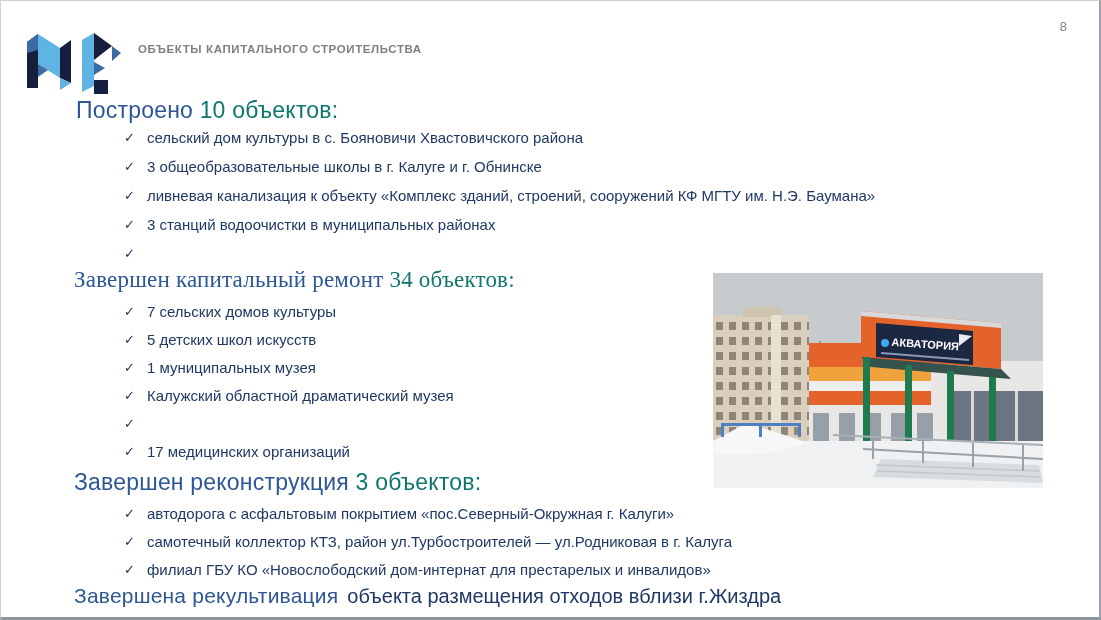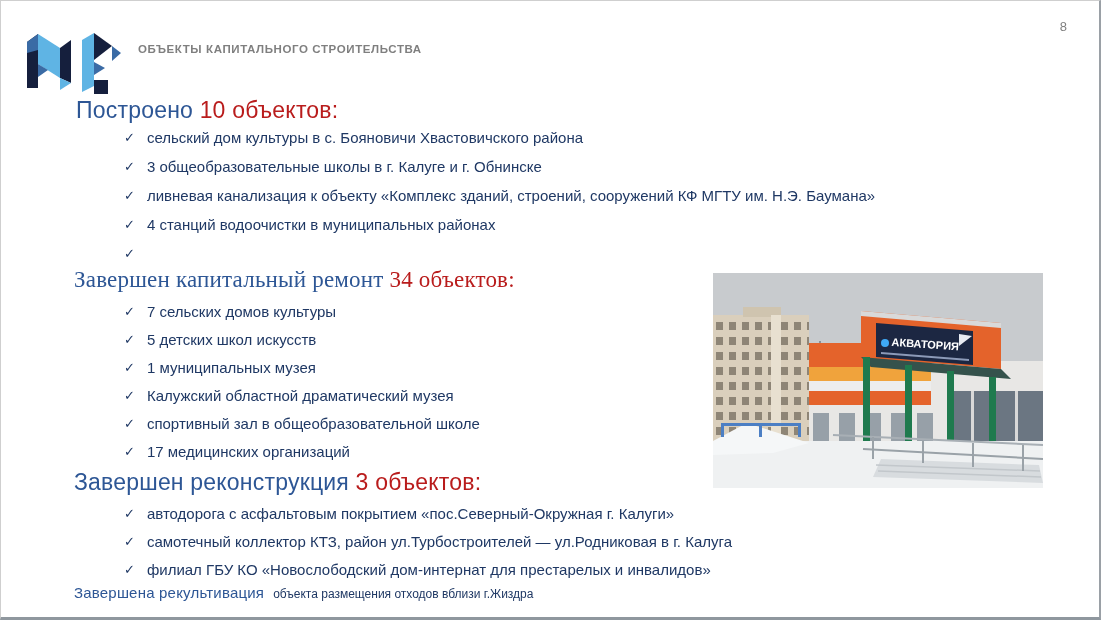--- a/index.html
+++ b/index.html
@@ -9,37 +9,37 @@
     border-top:1px solid #cfcfcf;border-left:1px solid #cfcfcf;
     border-right:2px solid #9aa0a6;border-bottom:3px solid #8f979e;
     font-family:"Liberation Sans",sans-serif;
   }
   .logo{position:absolute;left:25px;top:27px;width:95px;height:72px;}
   .brand{position:absolute;left:137px;top:42px;font-size:11.5px;font-weight:bold;
          color:#7f7f7f;letter-spacing:.6px;}
   .pagenum{position:absolute;top:18px;right:32px;font-size:13px;color:#808080;}
 
   .section-title{position:absolute;font-size:23px;color:#2d5695;letter-spacing:.2px;white-space:nowrap;}
-  .accent{color:#b91c1c;}
+  .accent{color:#0f766e;}
   .bullets{position:absolute;list-style:none;margin:0;padding:0;}
   .bullets li{display:flex;align-items:center;font-size:15px;color:#1f3864;white-space:nowrap;}
   .h29 li{height:29px;}
   .h28 li{height:28px;}
   .check{color:#1f3864;margin-right:12px;font-size:13px;flex:0 0 auto;}
 
   #title-1{left:75px;top:96px;}
   #list-1{left:123px;top:122px;}
   #title-2{left:73px;top:266px;font-family:Liberation Serif, serif;}
   #list-2{left:123px;top:296px;}
   #title-3{left:73px;top:468px;}
   #list-3{left:123px;top:498px;}
 
   .footer-line{position:absolute;left:73px;top:583px;display:flex;align-items:baseline;white-space:nowrap;}
-  .footer-title{font-size:15px;color:#2d5695;letter-spacing:.2px;}
-  .footer-tail{font-size:12px;color:#1f3864;margin-left:9px;}
+  .footer-title{font-size:21px;color:#2d5695;letter-spacing:.2px;}
+  .footer-tail{font-size:20px;color:#1f3864;margin-left:9px;}
 
   .photo{position:absolute;left:712px;top:272px;width:330px;height:215px;overflow:hidden;}
   .photo svg{display:block;}
 </style>
 </head>
 <body>
 
 <div class="slide">
 
   <svg class="logo" viewBox="0 0 95 72" xmlns="http://www.w3.org/2000/svg">
@@ -73,21 +73,21 @@
     <li>
         <span class="check">✓</span>
         <span>3 общеобразовательные школы в г. Калуге и г. Обнинске</span>
       </li>
     <li>
         <span class="check">✓</span>
         <span>ливневая канализация к объекту «Комплекс зданий, строений, сооружений КФ МГТУ им. Н.Э. Баумана»</span>
       </li>
     <li>
         <span class="check">✓</span>
-        <span>4 станций водоочистки в муниципальных районах</span>
+        <span>3 станций водоочистки в муниципальных районах</span>
       </li>
     <li>
         <span class="check">✓</span>
       </li>
   </ul>
 
   <div class="section-title" id="title-2">
     <span>Завершен капитальный ремонт</span>
     <span class="accent">34 объектов:</span>
   </div>
@@ -103,21 +103,20 @@
     <li>
         <span class="check">✓</span>
         <span>1 муниципальных музея</span>
       </li>
     <li>
         <span class="check">✓</span>
         <span>Калужский областной драматический музея</span>
       </li>
     <li>
         <span class="check">✓</span>
-        <span>спортивный зал в общеобразовательной школе</span>
       </li>
     <li>
         <span class="check">✓</span>
         <span>17 медицинских организаций</span>
       </li>
   </ul>
 
   <div class="section-title" id="title-3">
     <span>Завершен реконструкция</span>
     <span class="accent">3 объектов:</span>

